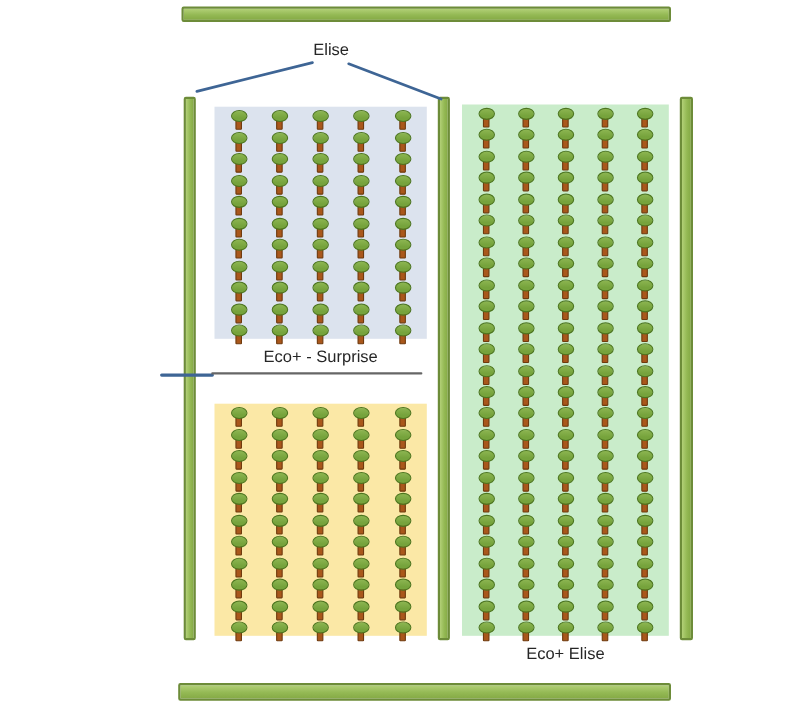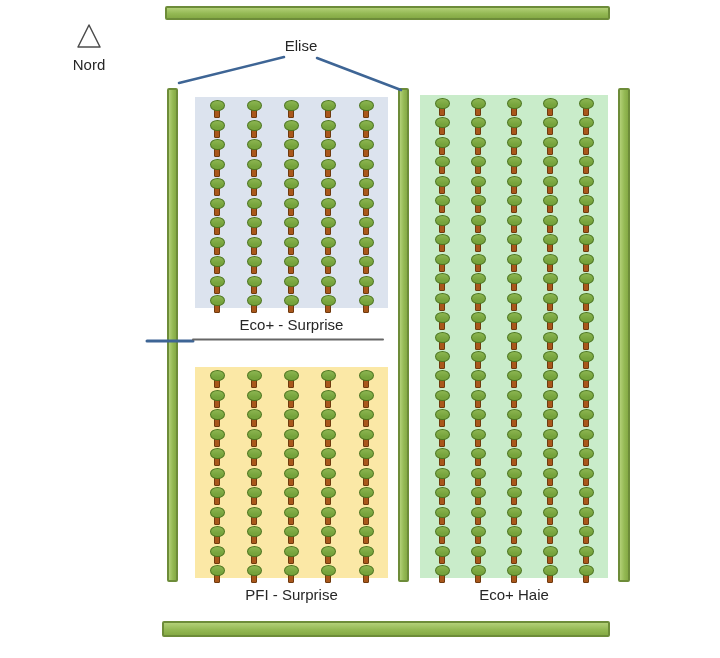--- a/index.html
+++ b/index.html
@@ -30,26 +30,20 @@
   .compass svg{display:block;margin:0 auto;}
   .compass polygon{fill:#ffffff;stroke:#4d4d4d;stroke-width:1.5;stroke-linejoin:round;}
   .nord-label{font-size:15px;margin-top:6px;}
   #overlay{position:absolute;left:0;top:0;z-index:5;pointer-events:none;}
 </style>
 </head>
 <body>
 
 <div id="diagram">
 
-  <div class="compass">
-    <svg width="26" height="28" viewBox="0 0 26 28">
-      <polygon points="13,3 24,25 2,25"></polygon>
-    </svg>
-    <div class="nord-label">Nord</div>
-  </div>
 
   <div class="haie-label">Elise</div>
 
   <div class="filet-label">
   </div>
 
   <div class="hedge horizontal" style="left: 165px; top: 6px; width: 445px; height: 14px;"></div>
     <div class="hedge horizontal" style="left: 162px; top: 621px; width: 448px; height: 16px;"></div>
     <div class="hedge vertical" style="left: 167px; top: 88px; width: 11px; height: 494px;"></div>
     <div class="hedge vertical" style="left: 398px; top: 88px; width: 11px; height: 494px;"></div>
@@ -490,21 +484,20 @@
       <div class="crown"></div>
     </div>
     <div class="tree" style="left: 321.25px; top: 565px;">
       <div class="trunk"></div>
       <div class="crown"></div>
     </div>
     <div class="tree" style="left: 358.5px; top: 565px;">
       <div class="trunk"></div>
       <div class="crown"></div>
     </div>
-    <div class="plot-label" style="left: 195px; width: 193px; top: 586px;">PFI - Surprise</div>
     <div class="plot" style="left: 420px; top: 95px; width: 188px; height: 483px; background: rgb(201, 236, 202);"></div>
     <div class="tree" style="left: 434.5px; top: 98px;">
       <div class="trunk"></div>
       <div class="crown"></div>
     </div>
     <div class="tree" style="left: 470.5px; top: 98px;">
       <div class="trunk"></div>
       <div class="crown"></div>
     </div>
     <div class="tree" style="left: 506.5px; top: 98px;">
@@ -992,20 +985,20 @@
       <div class="crown"></div>
     </div>
     <div class="tree" style="left: 542.5px; top: 565px;">
       <div class="trunk"></div>
       <div class="crown"></div>
     </div>
     <div class="tree" style="left: 578.5px; top: 565px;">
       <div class="trunk"></div>
       <div class="crown"></div>
     </div>
-    <div class="plot-label" style="left: 420px; width: 188px; top: 586px;">Eco+ Haie</div>
+    <div class="plot-label" style="left: 420px; width: 188px; top: 586px;">Eco+ Elise</div>
     <svg id="overlay" width="720" height="658">
       <line x1="284" y1="57" x2="179" y2="83" stroke="#3e6595" stroke-width="2.5" stroke-linecap="round"></line>
       <line x1="317" y1="58" x2="401" y2="90" stroke="#3e6595" stroke-width="2.5" stroke-linecap="round"></line>
       <line x1="147" y1="341" x2="193" y2="341" stroke="#3e6595" stroke-width="3" stroke-linecap="round"></line>
       <line x1="193" y1="339.5" x2="383" y2="339.5" stroke="#666666" stroke-width="2" stroke-linecap="round"></line>
     </svg>
 </div>
 
 </body></html>

